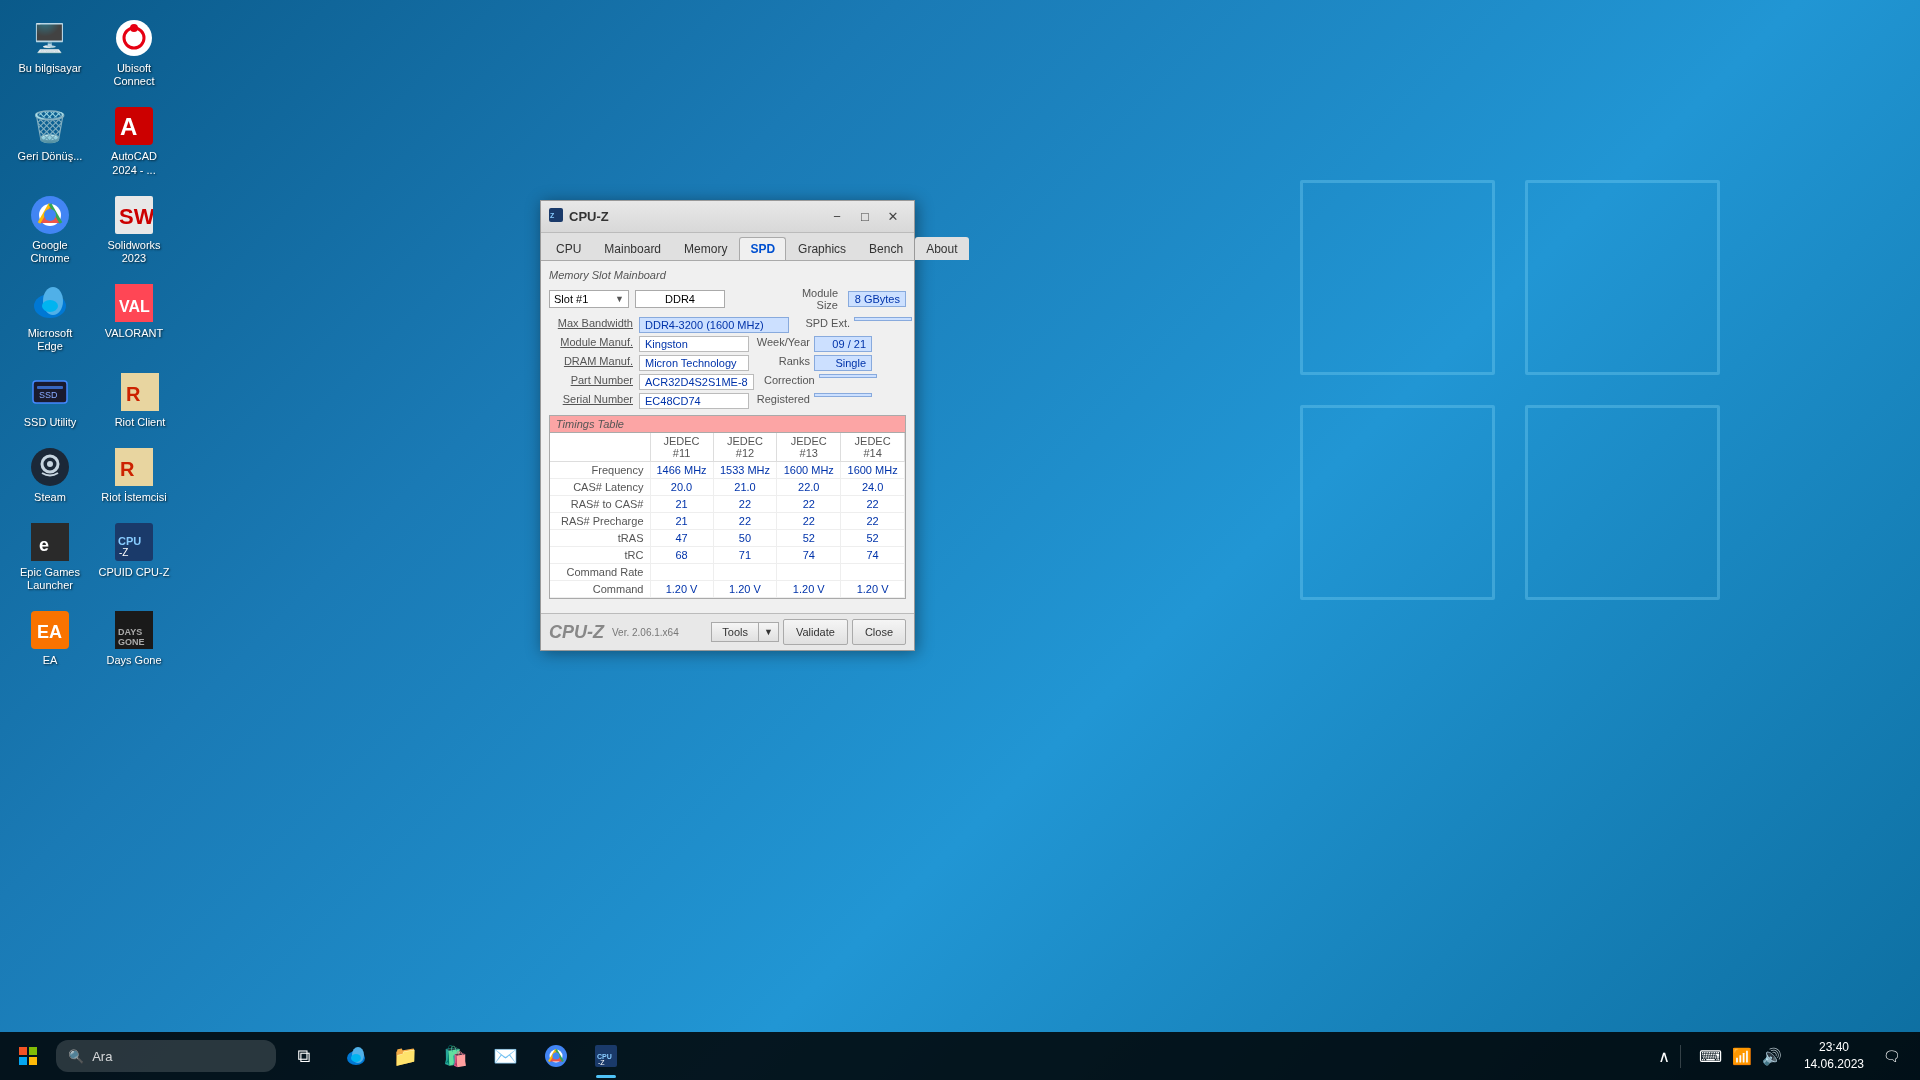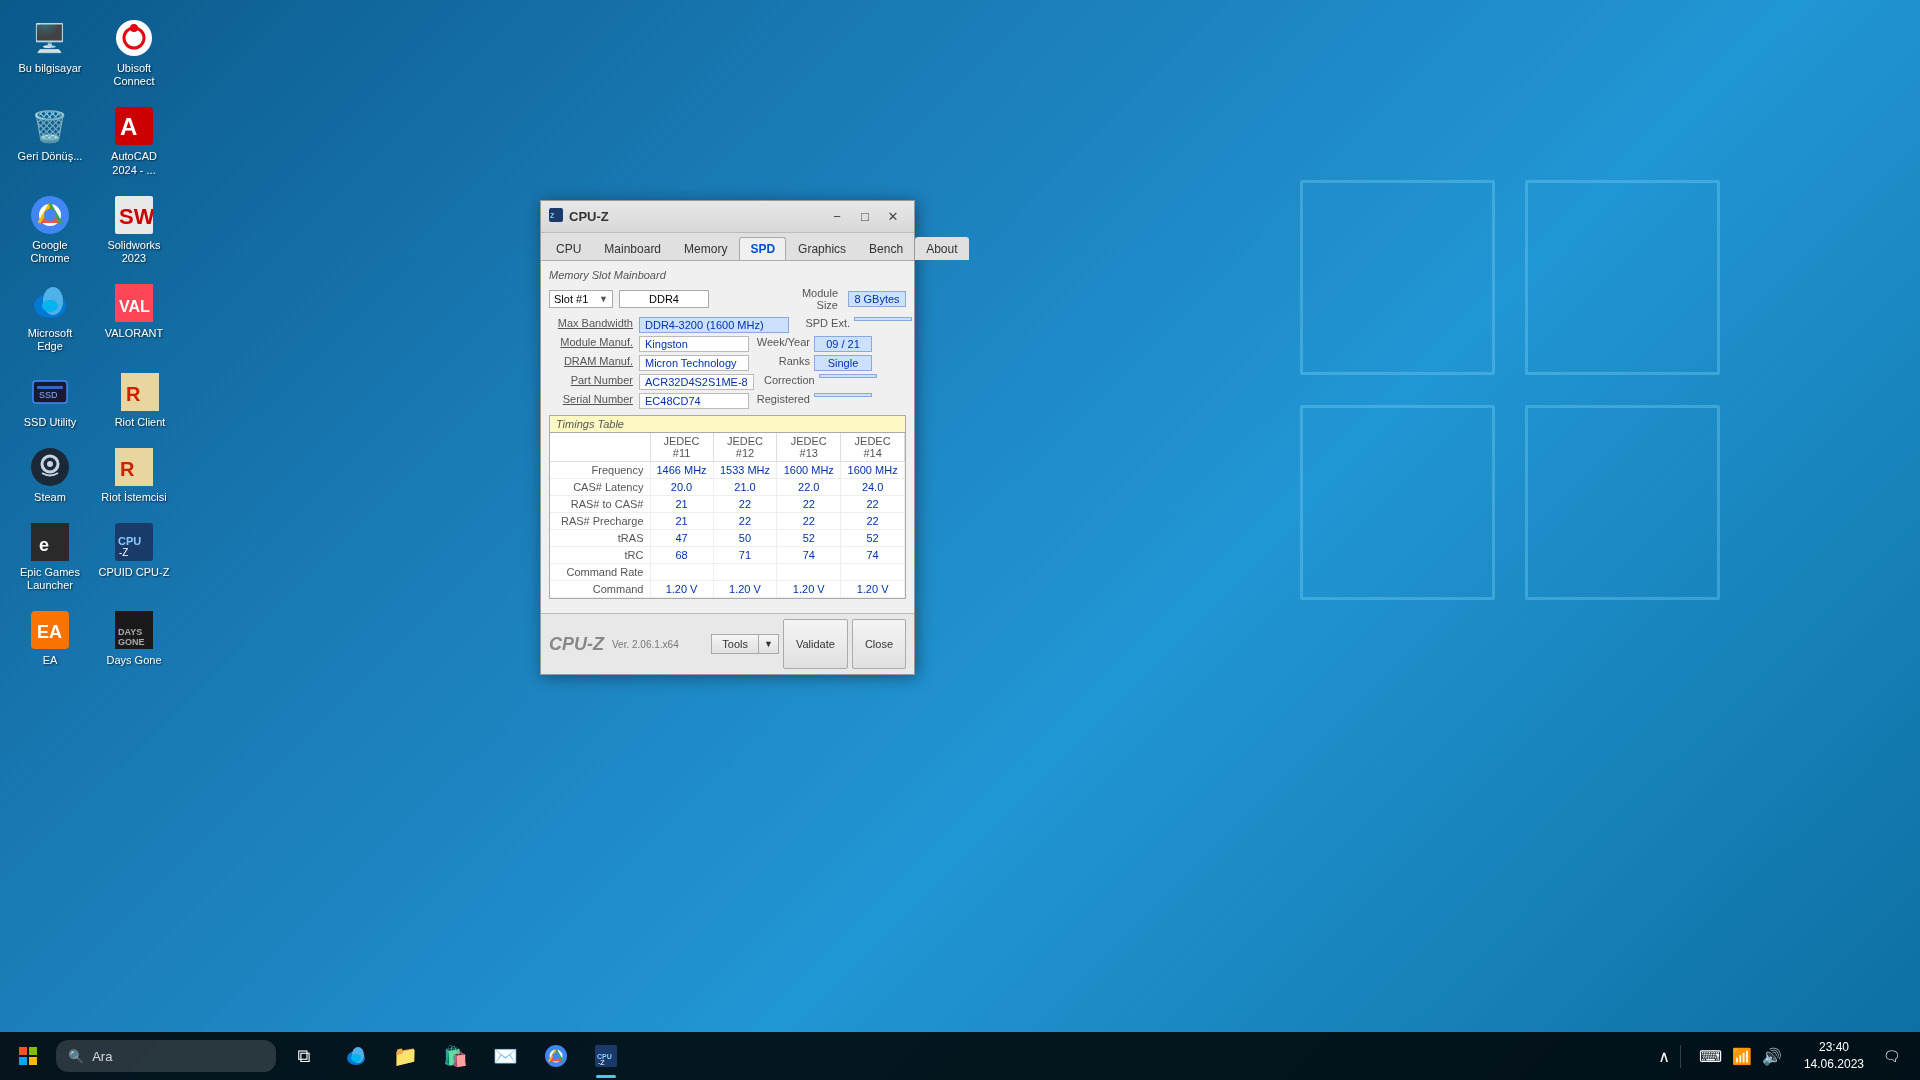--- a/index.html
+++ b/index.html
@@ -267,21 +267,21 @@
       margin-bottom: 6px;
       font-style: italic;
     }
     .slot-select {
       display: flex;
       align-items: center;
       background: white;
       border: 1px solid #aaa;
       padding: 2px 4px;
       font-size: 11px;
-      width: 64px;
+      width: 80px;
       position: relative;
       cursor: pointer;
     }
     .slot-select-text { flex: 1; }
     .slot-select-arrow { font-size: 9px; color: #555; }
     .ddr-type {
       background: white;
       border: 1px solid #aaa;
       padding: 2px 8px;
       font-size: 11px;
@@ -289,21 +289,21 @@
       text-align: center;
     }
 
     
     .timings-section {
       border: 1px solid #aaa;
       margin-bottom: 6px;
       background: white;
     }
     .timings-section-title {
-      background: #fef9c3;
+      background: #fca5a5;
       padding: 2px 6px;
       font-size: 11px;
       color: #555;
       border-bottom: 1px solid #aaa;
       font-style: italic;
     }
     .timings-table { width: 100%; border-collapse: collapse; }
     .timings-table th {
       font-size: 11px;
       font-weight: normal;
@@ -341,21 +341,21 @@
       margin-right: 4px;
     }
     .cpuz-ver {
       font-size: 10px;
       color: #777;
       flex: 1;
     }
     .bottom-btn {
       background: linear-gradient(to bottom, #f5f5f5, #e0e0e0);
       border: 1px solid #aaa;
-      padding: 18px 12px;
+      padding: 6px 12px;
       font-size: 11px;
       cursor: pointer;
       color: #333;
       border-radius: 2px;
     }
     .tools-group {
       display: flex;
       align-items: stretch;
     }
     .tools-btn {
@@ -393,21 +393,21 @@
       min-width: 110px;
     }
     .col-label2 { color: #555; font-size: 11px; text-align: right; width: 65px; padding: 0 4px; flex-shrink: 0; }
     .col-value2 {
       background: #cce0ff;
       border: 1px solid #88aadd;
       padding: 1px 5px;
       color: #0033aa;
       font-size: 11px;
       min-width: 58px;
-      text-align: center;
+      text-align: right;
     }
   </style>
 </head>
 <body>
 
 <div class="win-logo-decoration">
   <div class="quad q1"></div>
   <div class="quad q2"></div>
   <div class="quad q3"></div>
   <div class="quad q4"></div>

